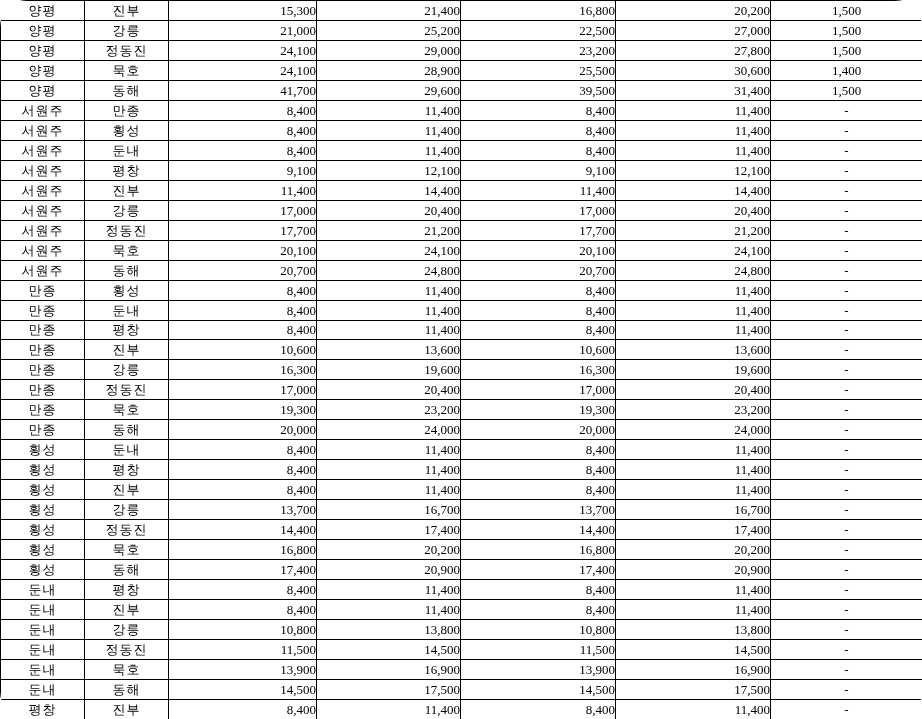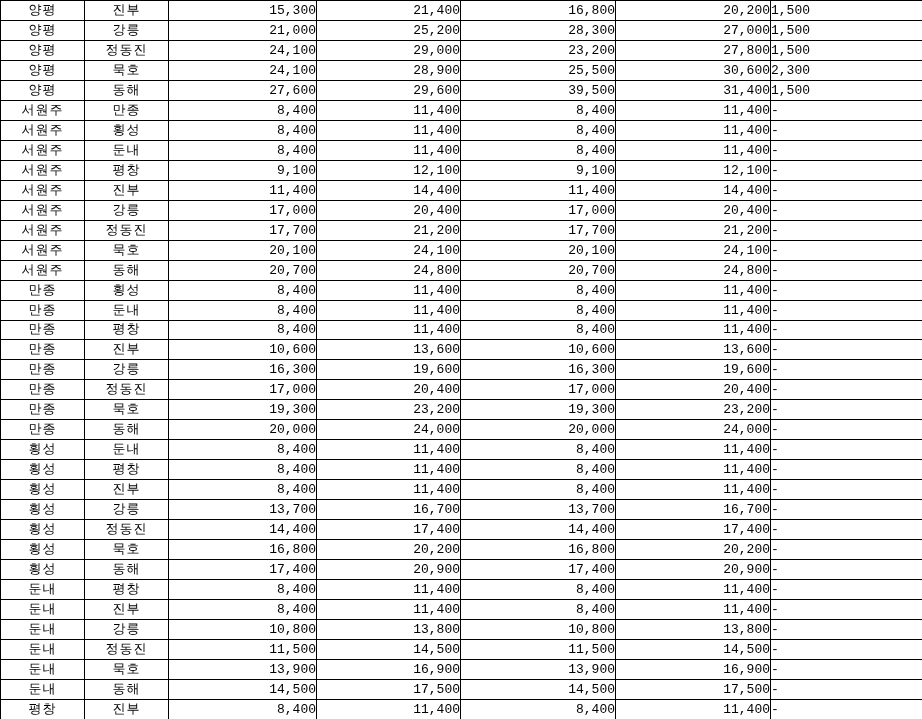--- a/index.html
+++ b/index.html
@@ -12,21 +12,22 @@
     padding:0;
     background:#ffffff;
     width:922px;
     height:719px;
     overflow:hidden;
   }
   .sheet{
     width:922px;
     height:719px;
     overflow:hidden;
-    font-family:Liberation Mono, monospace;
+    font-family:Liberation Serif, serif;
+    border-radius:27px;
   }
   table.fare-table{
     border-collapse:collapse;
     table-layout:fixed;
     width:922px;
     height:720px;
     font-size:13px;
     color:#000000;
   }
   table.fare-table td{
@@ -42,21 +43,21 @@
     text-align:center;
     letter-spacing:1px;
   }
   td.col-num{
     text-align:right;
     padding-right:10px;
   }
   td.bg-green{background:var(--bg-green);}
   td.bg-orange{background:var(--bg-orange);}
   td.col-last{
-    text-align:left;
+    text-align:center;
     padding-right:15px;
   }
 </style>
 </head>
 <body>
 
 <div class="sheet">
   <table class="fare-table">
     <colgroup>
       <col style="width:84px">
@@ -75,46 +76,46 @@
           <td class="col-num bg-green">21,400</td>
           <td class="col-num bg-orange">16,800</td>
           <td class="col-num bg-orange">20,200</td>
           <td class="col-last">1,500</td>
         </tr>
         <tr>
           <td class="col-station">양평</td>
           <td class="col-station">강릉</td>
           <td class="col-num bg-green">21,000</td>
           <td class="col-num bg-green">25,200</td>
-          <td class="col-num bg-orange">28,300</td>
+          <td class="col-num bg-orange">22,500</td>
           <td class="col-num bg-orange">27,000</td>
           <td class="col-last">1,500</td>
         </tr>
         <tr>
           <td class="col-station">양평</td>
           <td class="col-station">정동진</td>
           <td class="col-num bg-green">24,100</td>
           <td class="col-num bg-green">29,000</td>
           <td class="col-num bg-orange">23,200</td>
           <td class="col-num bg-orange">27,800</td>
           <td class="col-last">1,500</td>
         </tr>
         <tr>
           <td class="col-station">양평</td>
           <td class="col-station">묵호</td>
           <td class="col-num bg-green">24,100</td>
           <td class="col-num bg-green">28,900</td>
           <td class="col-num bg-orange">25,500</td>
           <td class="col-num bg-orange">30,600</td>
-          <td class="col-last">2,300</td>
+          <td class="col-last">1,400</td>
         </tr>
         <tr>
           <td class="col-station">양평</td>
           <td class="col-station">동해</td>
-          <td class="col-num bg-green">27,600</td>
+          <td class="col-num bg-green">41,700</td>
           <td class="col-num bg-green">29,600</td>
           <td class="col-num bg-orange">39,500</td>
           <td class="col-num bg-orange">31,400</td>
           <td class="col-last">1,500</td>
         </tr>
         <tr>
           <td class="col-station">서원주</td>
           <td class="col-station">만종</td>
           <td class="col-num bg-green">8,400</td>
           <td class="col-num bg-green">11,400</td>

